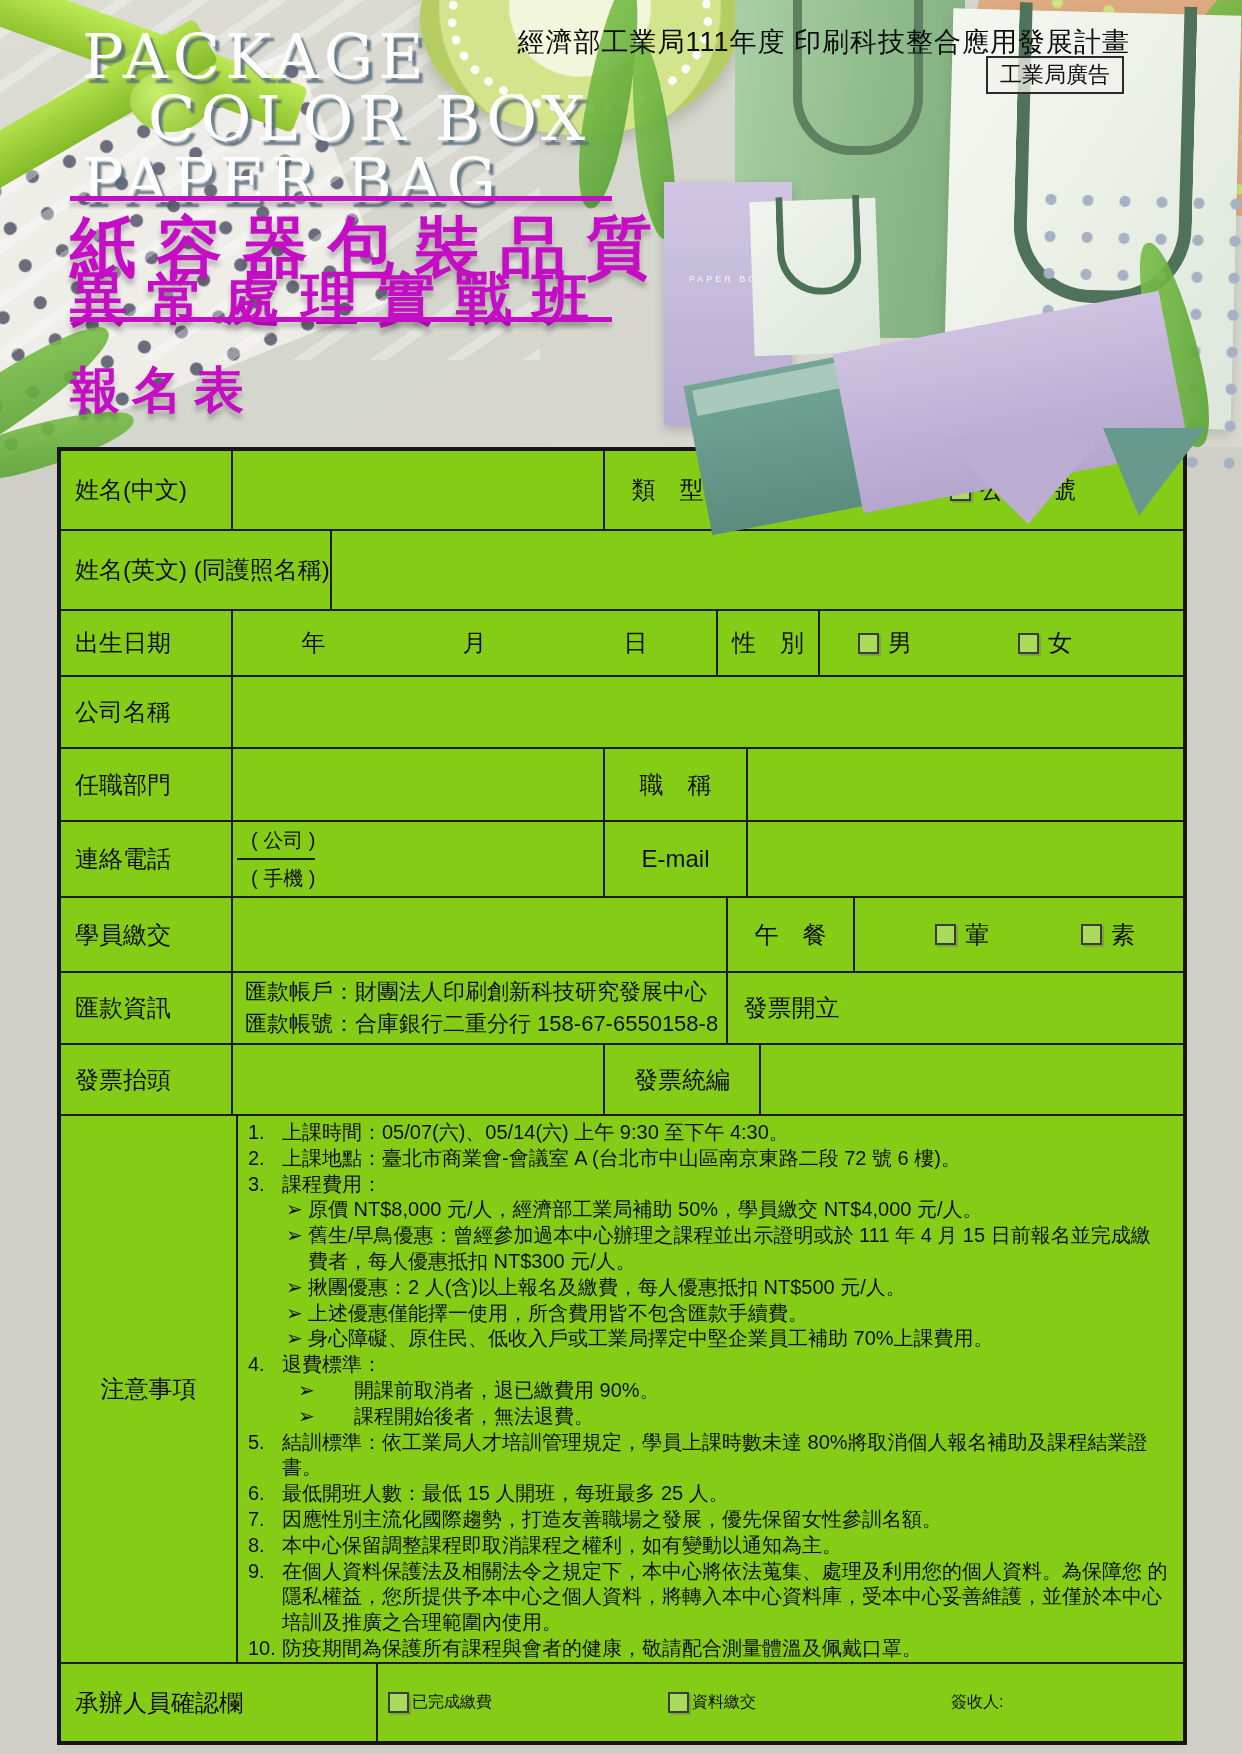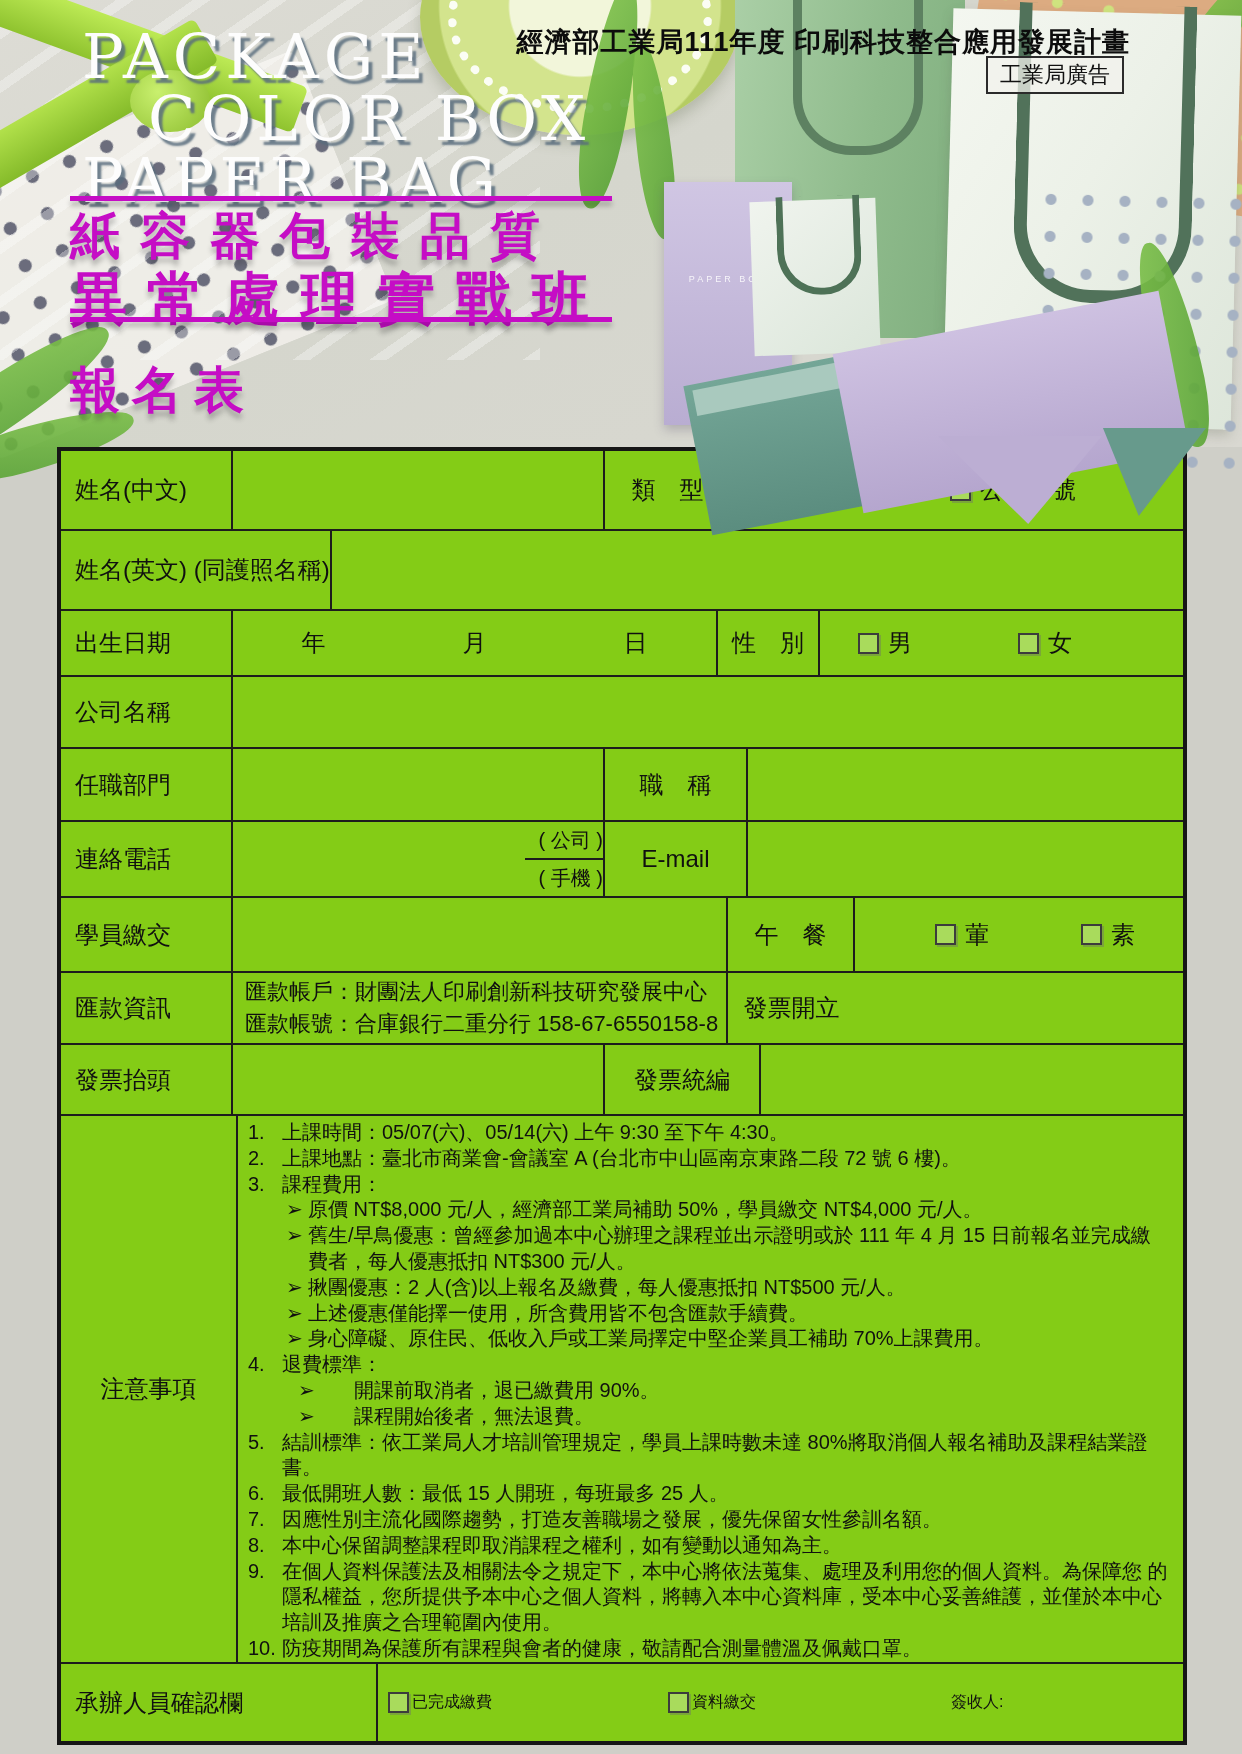--- a/index.html
+++ b/index.html
@@ -70,43 +70,43 @@
 
   
   .word{position:absolute;z-index:3;font-family:"DejaVu Serif","Liberation Serif",serif;color:#fdfdfd;
     font-size:62px;letter-spacing:5px;text-shadow:4px 5px 2px rgba(88,108,124,.85);white-space:nowrap;}
   .w1{left:82px;top:20px;} .w2{left:148px;top:82px;} .w3{left:82px;top:144px;}
   .mrule{position:absolute;z-index:3;left:70px;width:542px;height:5px;background:#C50DC5;
     box-shadow:0 5px 5px rgba(0,0,0,.22);}
   .mr1{top:196px;} .mr2{top:317px;}
   .mtitle{position:absolute;z-index:3;left:70px;color:#C50DC5;font-weight:bold;white-space:nowrap;
     text-shadow:0 6px 5px rgba(40,40,40,.28);}
-  .t1{top:203px;font-size:50px;letter-spacing:20px;}
+  .t1{top:203px;font-size:66px;letter-spacing:20px;}
   .t2{top:261px;font-size:57px;letter-spacing:20px;}
   .t3{top:328px;font-size:50px;letter-spacing:12px;margin-top:29px;}
-  .program{position:absolute;z-index:3;top:24px;right:112px;font-size:27px;font-weight:bold;color:#0c0c0c;
+  .program{position:absolute;z-index:3;top:24px;right:112px;font-size:27px;font-weight:normal;color:#0c0c0c;
     letter-spacing:1px;white-space:nowrap;}
   .adbadge{position:absolute;z-index:3;top:56px;right:118px;border:2px solid #2b2b2b;
     padding:2px 12px;font-size:22px;color:#111;background:rgba(242,242,236,.75);}
 
   
   .regtable{position:absolute;left:57px;top:447px;width:1130px;z-index:2;
     background:#84cc16;border:4px solid #161616;box-sizing:border-box;color:#101010;}
   .trow{display:flex;border-bottom:2px solid #1d1d1d;box-sizing:border-box;}
   .trow:last-child{border-bottom:none;}
   .tcell{border-right:2px solid #1d1d1d;box-sizing:border-box;display:flex;align-items:center;
     padding-left:14px;font-size:24px;overflow:hidden;}
   .tcell:last-child{border-right:none;}
   .tcell.center{justify-content:center;padding-left:0;}
   .tcell.fill{flex:1;}
   .opt{display:flex;align-items:center;white-space:nowrap;}
   .cb{width:21px;height:21px;border:2px solid #3c3c3c;display:inline-block;margin-right:9px;
     background:rgba(255,255,255,.3);box-shadow:2px 2px 0 rgba(110,110,110,.4);flex:none;box-sizing:border-box;}
   .cb.tight{margin-right:3px;}
-  .phone-stack{display:flex;flex-direction:column;padding-left:4px;align-items:flex-end;}
+  .phone-stack{display:flex;flex-direction:column;padding-left:4px;align-items:flex-start;}
   .phone-sub{flex:1;display:flex;align-items:center;padding-left:14px;font-size:20px;}
   .phone-sub.first{border-bottom:2px solid #1d1d1d;}
   .remit-cell{flex-direction:column;align-items:flex-start;justify-content:space-evenly;
     font-size:22px;line-height:1.2;padding-left:12px;}
   .invopts{flex-direction:column;align-items:flex-start;justify-content:center;gap:7px;
     font-size:22px;padding-left:10px;}
   .notes-cell{display:block;padding:4px 14px 0 10px;font-size:20px;line-height:25.8px;}
   .note{display:flex;}
   .nnum{width:34px;flex:none;}
   .nbody{flex:1;}

